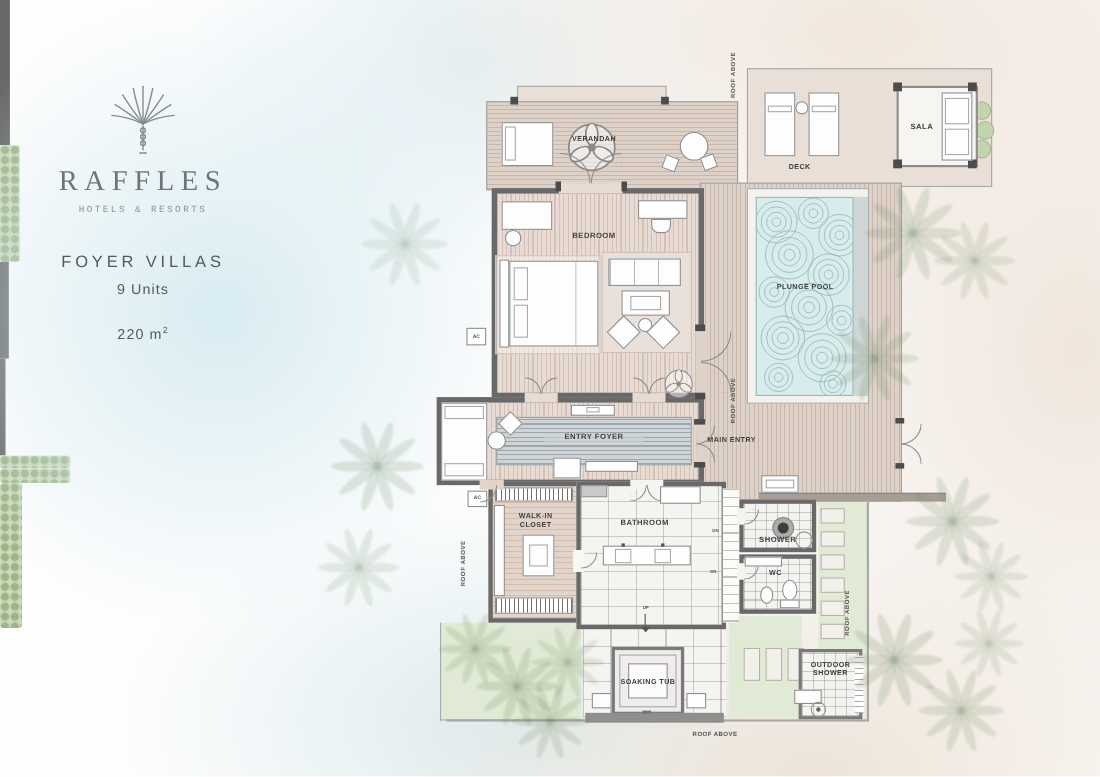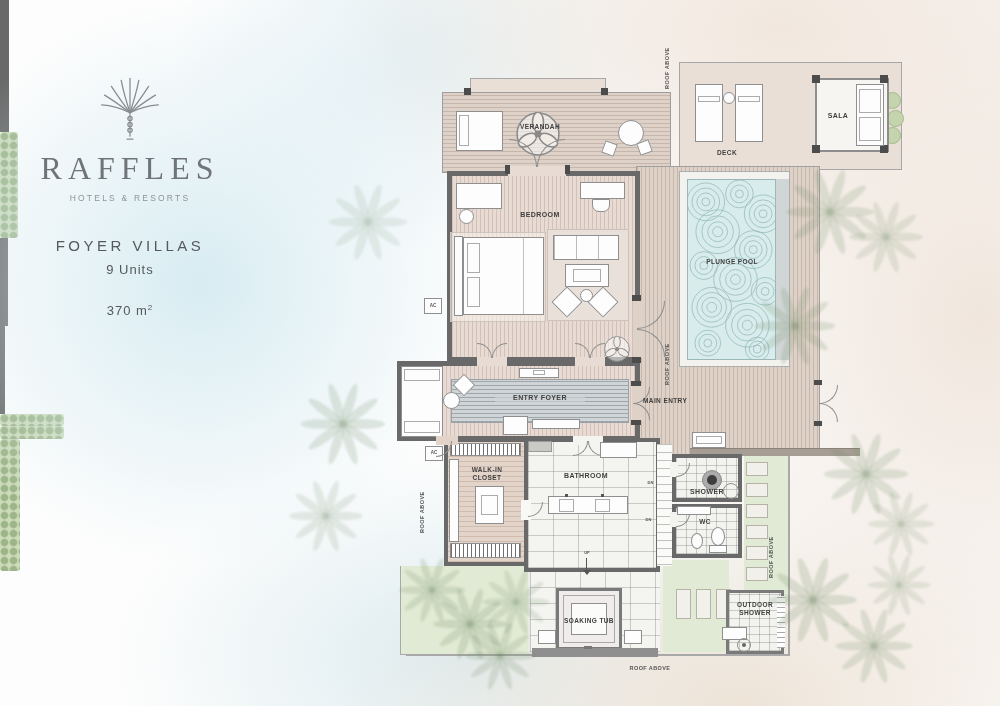--- a/index.html
+++ b/index.html
@@ -67,23 +67,23 @@
          writing-mode:vertical-rl; transform:rotate(180deg); text-align:center; z-index:5; }
   .tiny{ position:absolute; font-weight:bold; font-size:4.5px; color:#555; letter-spacing:0;
          text-align:center; z-index:5; }
 
   .fan { position:absolute; z-index:4; }
   .palm{ position:absolute; z-index:6; pointer-events:none; }
 
   
   .panel { position:absolute; left:28px; top:56px; width:204px; text-align:center; z-index:2; }
   .logo  { display:block; margin:0 auto 6px auto; }
-  .brand-name { font-family:"Liberation Serif", serif; font-size:32px; letter-spacing:6px;
+  .brand-name { font-family:"Liberation Serif", serif; font-size:26px; letter-spacing:6px;
                 color:#6f7478; margin-top:2px; }
-  .brand-tag  { font-family:Liberation Sans, sans-serif; font-size:8.5px; letter-spacing:2.2px;
+  .brand-tag  { font-family:Liberation Mono, monospace; font-size:8.5px; letter-spacing:2.2px;
                 color:#8f9497; margin-top:6px; }
   .heading { font-size:15px; letter-spacing:3.5px; color:#54595e; margin-top:34px; }
   .subline { font-size:13px; letter-spacing:1px; color:#54595e; margin-top:8px; }
   .area    { font-size:13px; letter-spacing:1px; color:#54595e; margin-top:26px; }
   .area sup{ font-size:8px; }
 </style>
 </head>
 <body>
 
 <div id="page">
@@ -136,21 +136,21 @@
           <path d="M36,58 Q52,46 62,40"></path>
         <path d="M36,58 Q22,51 7,50"></path>
           <path d="M36,58 Q50,51 65,50"></path>
         <path d="M33,85 L39,85"></path>
       </g>
     </svg>
     <div class="brand-name">RAFFLES</div>
     <div class="brand-tag">HOTELS &amp; RESORTS</div>
     <div class="heading">FOYER VILLAS</div>
     <div class="subline">9 Units</div>
-    <div class="area"><span>370 m</span><sup>2</sup></div>
+    <div class="area"><span>220 m</span><sup>2</sup></div>
   </div>
 
   <div class="abs" style="left:470px;top:78px;width:136px;height:15px;background:#eadfd6;border:1px solid #a8a8a8;z-index:1"></div>
   <div class="abs deckH" style="left:442px;top:92px;width:229px;height:81px"></div>
   <div class="post" style="left:464px;top:88px;width:7px;height:7px"></div>
   <div class="post" style="left:601px;top:88px;width:7px;height:7px"></div>
 
   <div class="abs" style="left:679px;top:62px;width:223px;height:108px;background:#e9dfd7;border:1px solid #a6a6a6;z-index:1"></div>
   <div class="vlbl" style="left:664px;top:42px;width:13px;height:52px">ROOF ABOVE</div>
 

